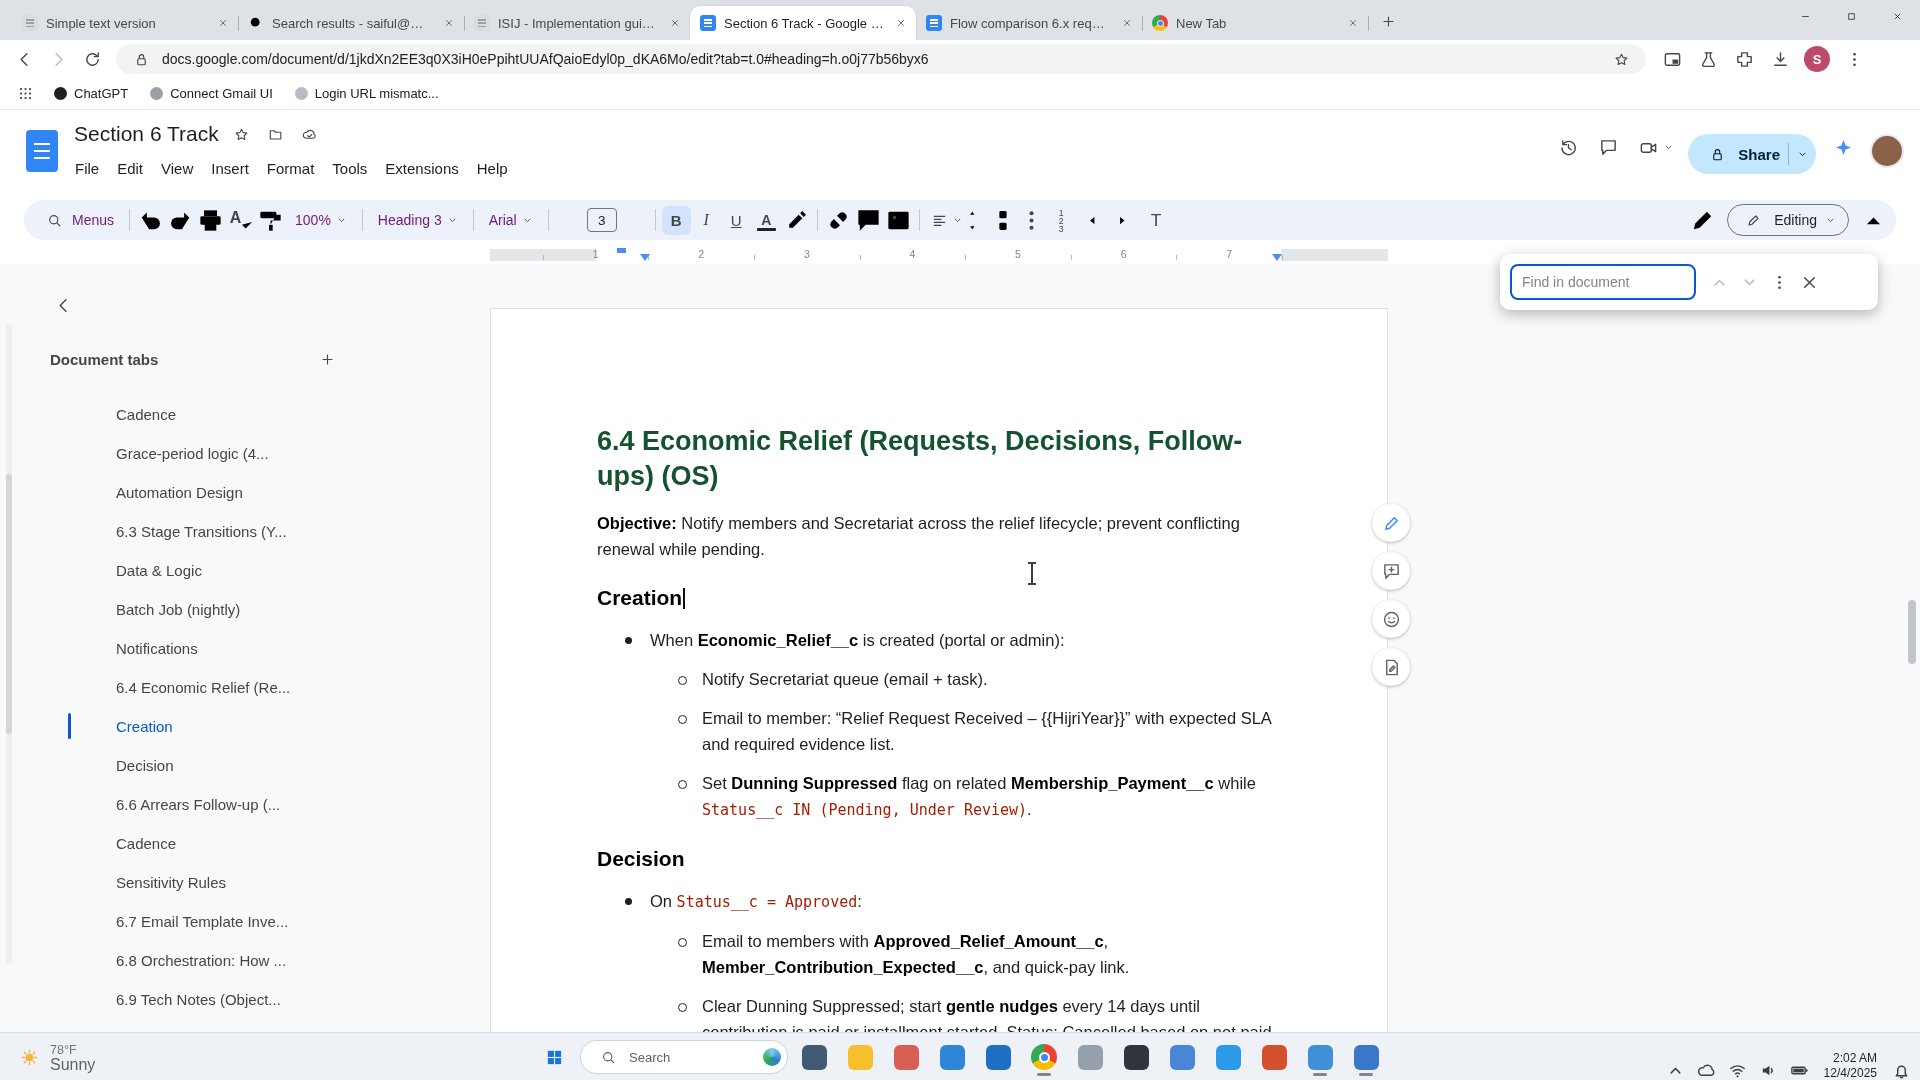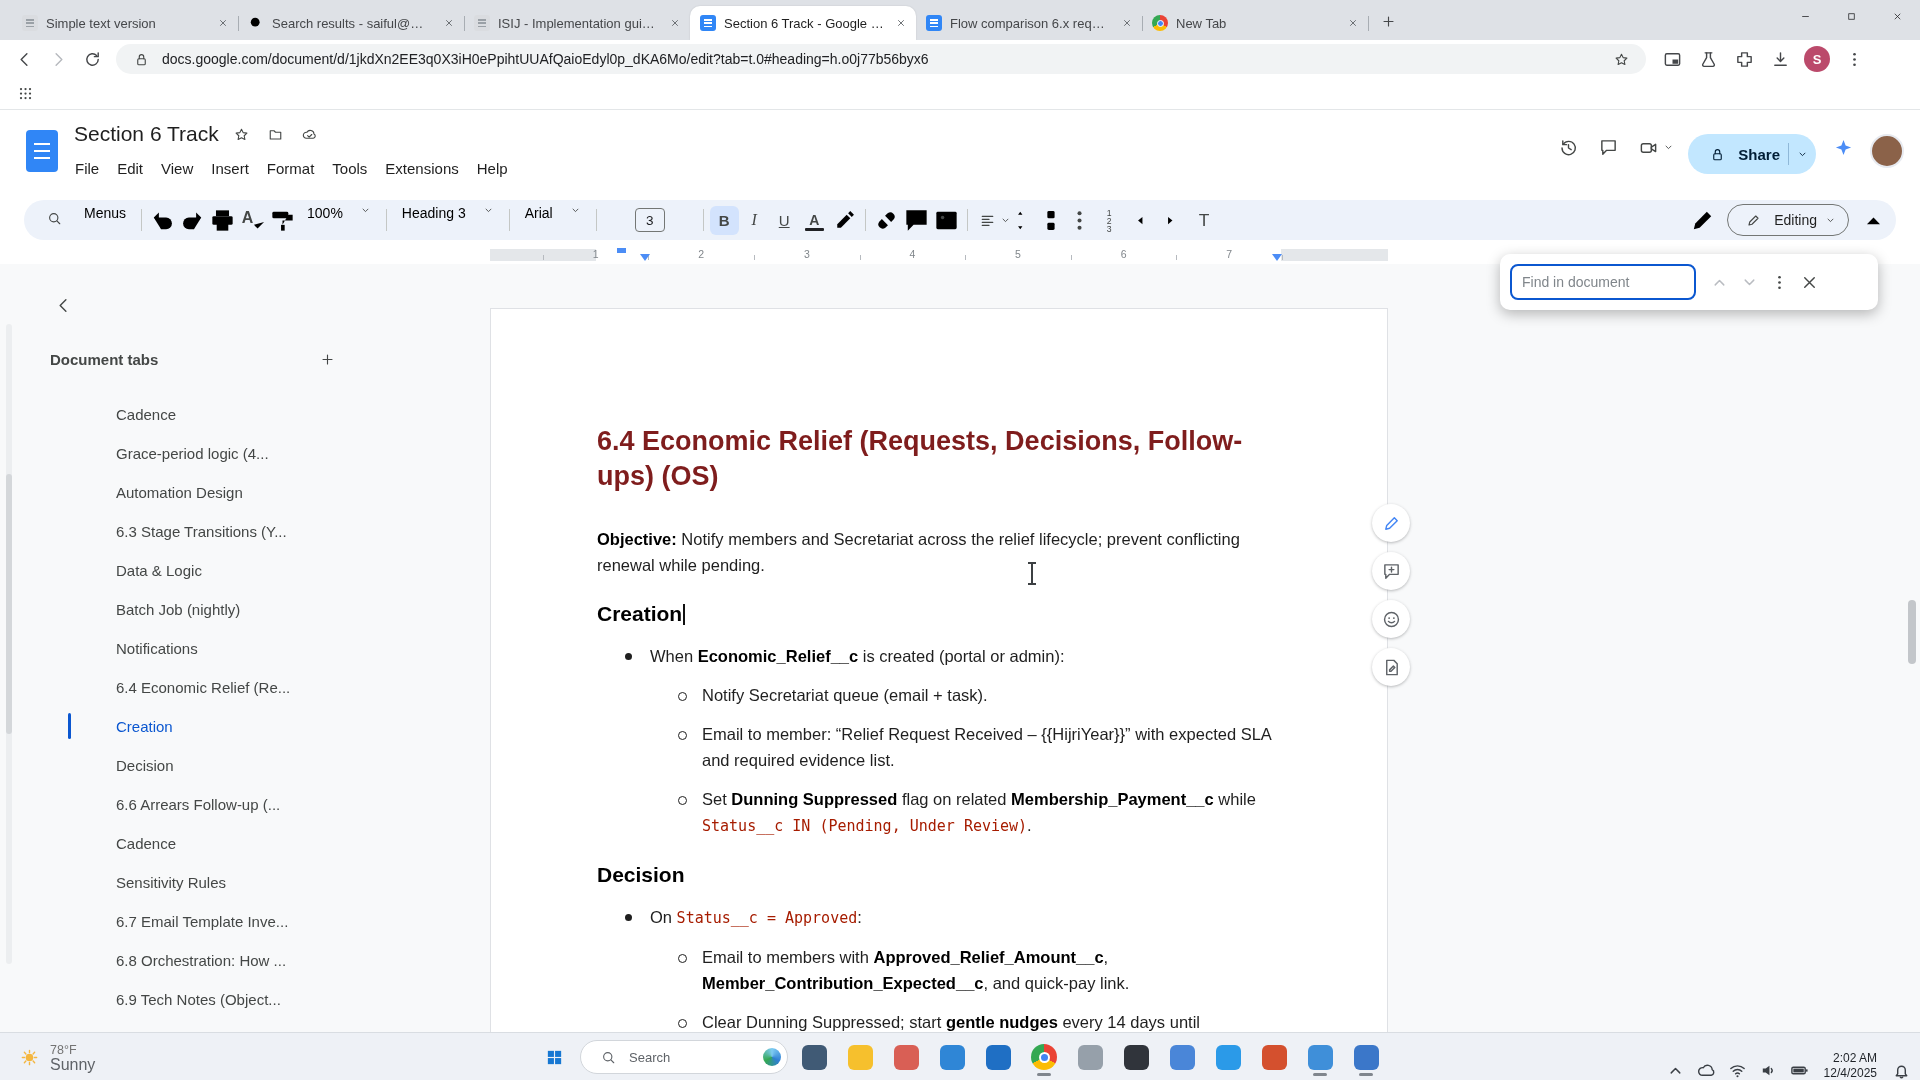--- a/index.html
+++ b/index.html
@@ -48,21 +48,21 @@
   #menubar{position:absolute;left:66px;top:46px;display:flex;align-items:center}
   .menu-item{font-size:15px;color:#1f1f1f;padding:4px 9px;border-radius:6px}
   #dhead-right{position:absolute;right:16px;top:24px;display:flex;align-items:flex-start;gap:14px}
   #share-btn{height:40px;background:#c2e7ff;border-radius:20px;display:flex;align-items:center;gap:8px;padding:0 8px 0 16px;color:#001d35}
   #share-btn .lbl{font-size:15px;font-weight:600}
   #share-btn .sep{width:1px;height:22px;background:#8fb8d8}
   #avatar-docs{width:34px;height:34px;border-radius:50%;background:#8b6249;border:2px solid #e7eaf0}
 
   
   #tbar{position:absolute;top:200px;left:24px;right:24px;height:40px;background:#edf2fa;border-radius:20px;display:flex;align-items:center;padding:0 8px;gap:1px}
-  .tchip{display:flex;align-items:flex-start;gap:17px;padding:0 9px;height:30px;border-radius:15px;font-size:14px;color:#000000;white-space:nowrap}
+  .tchip{display:flex;align-items:center;gap:5px;padding:0 9px;height:30px;border-radius:15px;font-size:14px;color:#701a75;white-space:nowrap}
   .tdiv{width:1px;height:22px;background:#c4c7c5;margin:0 5px;flex:0 0 auto}
   .tbtn{width:29px;height:29px;border-radius:6px;display:inline-flex;align-items:center;justify-content:center;color:#444746;flex:0 0 auto}
   .tbtn.active{background:#d3e3fd;color:#0b57d0}
   .tbtn.letter{font-size:15px;color:#444746}
   .tbtn.letter.b{font-weight:800}
   .tbtn.letter.i{font-style:italic;font-family:"Liberation Serif",serif;font-size:16px}
   .tbtn.letter.u{text-decoration:underline}
   .sizebox{width:30px;height:24px;border:1px solid #747775;border-radius:4px;display:inline-flex;align-items:center;justify-content:center;font-size:13.5px;background:#edf2fa;margin:0 2px}
   .car{display:inline-flex;color:#444746}
   .car svg{width:11px;height:11px;fill:none;stroke:currentColor;stroke-width:1.6;stroke-linecap:round}
@@ -86,21 +86,21 @@
   #outline{position:absolute;left:30px;top:0;width:370px;height:100%}
   #back-btn{position:absolute;left:14px;top:22px;width:38px;height:38px;border-radius:50%;display:flex;align-items:center;justify-content:center;color:#444746}
   #outline-head{position:absolute;left:20px;top:82px;right:60px;display:flex;align-items:center;justify-content:space-between}
   #outline-head .lbl{font-size:15px;color:#444746;font-weight:600}
   #outline-items{position:absolute;left:0;right:0;top:134px}
   .o-item{position:relative;height:32px;margin-bottom:7px;display:flex;align-items:center;padding-left:86px;font-size:15px;color:#444746;white-space:nowrap;overflow:hidden}
   .o-item.active{color:#0b57d0}
   .o-item.active::before{content:"";position:absolute;left:38px;top:3px;bottom:3px;width:3px;border-radius:2px;background:#0b57d0}
 
   #page{position:absolute;left:490px;top:44px;width:898px;height:1400px;background:#fff;border:1px solid #dfe1e5;padding:115px 106px 0 106px}
-  .d-h1{font-size:27px;line-height:35px;font-weight:700;color:#7f1d1d;margin-bottom:32px}
+  .d-h1{font-size:27px;line-height:35px;font-weight:700;color:#14532d;margin-bottom:16px}
   .d-p{font-size:16.5px;line-height:26px;color:#1f1f1f;margin-bottom:12px}
   .d-h2{font-size:21px;line-height:28px;font-weight:700;color:#000;margin:22px 0 15px}
   .d-li1,.d-li2{font-size:16.5px;line-height:26px;color:#1f1f1f;position:relative;margin-bottom:13px}
   .d-li1{padding-left:53px}
   .d-li2{padding-left:105px}
   .d-li1::before{content:"";position:absolute;left:28px;top:10px;width:7px;height:7px;border-radius:50%;background:#1f1f1f}
   .d-li2::before{content:"";position:absolute;left:81px;top:10px;width:7px;height:7px;border-radius:50%;border:1.4px solid #1f1f1f;background:transparent}
   .rb{font-weight:700;color:#000}
   .rc{font-family:"DejaVu Sans Mono","Liberation Mono",monospace;color:#a61c00;font-size:15px}
   .caret{display:inline-block;width:2px;height:21px;background:#111;vertical-align:-4px;margin-left:1px;animation:blink 1.1s steps(1) infinite}
@@ -322,20 +322,34 @@
             <circle cx="16" cy="4" r="1.5"></circle>
             <circle cx="4" cy="10" r="1.5"></circle>
             <circle cx="10" cy="10" r="1.5"></circle>
             <circle cx="16" cy="10" r="1.5"></circle>
             <circle cx="4" cy="16" r="1.5"></circle>
             <circle cx="10" cy="16" r="1.5"></circle>
             <circle cx="16" cy="16" r="1.5"></circle>
           </g>
         </svg>
       </span>
+    <div id="bm-items" style="display:flex;align-items:center;gap:6px">
+        <span class="bm">
+          <span class="dot" style="background: rgb(31, 31, 31);"></span>
+          <span>ChatGPT</span>
+        </span>
+        <span class="bm">
+          <span class="dot" style="background: rgb(154, 160, 166);"></span>
+          <span>Connect Gmail UI</span>
+        </span>
+        <span class="bm">
+          <span class="dot" style="background: rgb(184, 188, 194);"></span>
+          <span>Login URL mismatc...</span>
+        </span>
+      </div>
   </div>
 
   <div id="dhead">
     <div id="docs-logo">
         <span class="lines"></span>
       </div>
     <div id="title-row">
       <span id="doc-title">Section 6 Track</span>
       <span class="ic sm">
           <svg viewBox="0 0 20 20">

